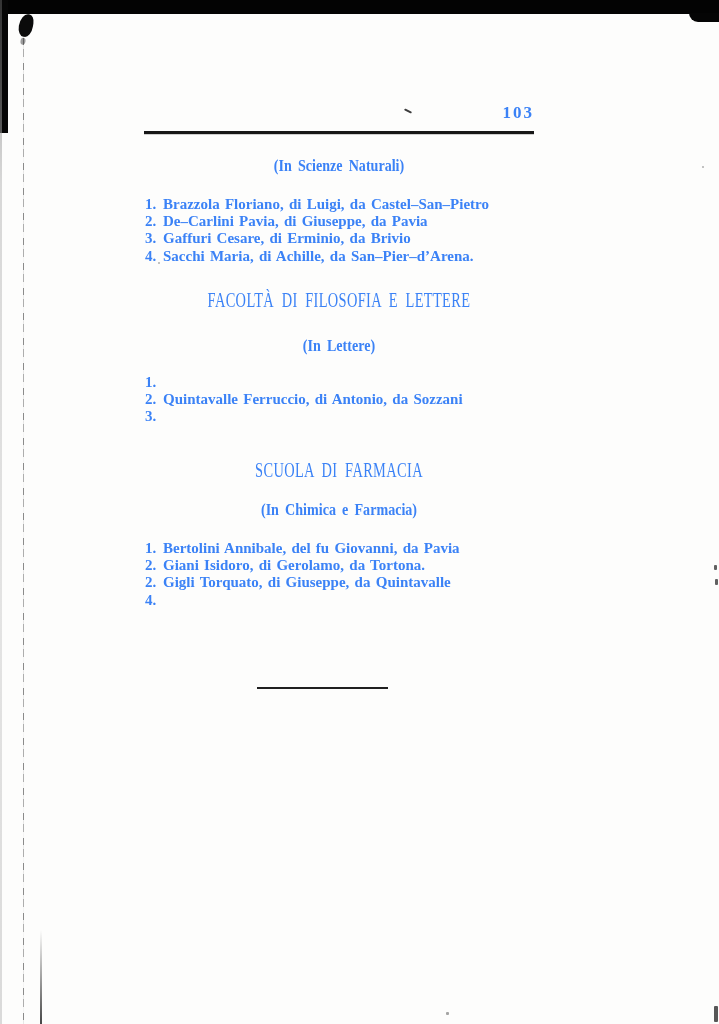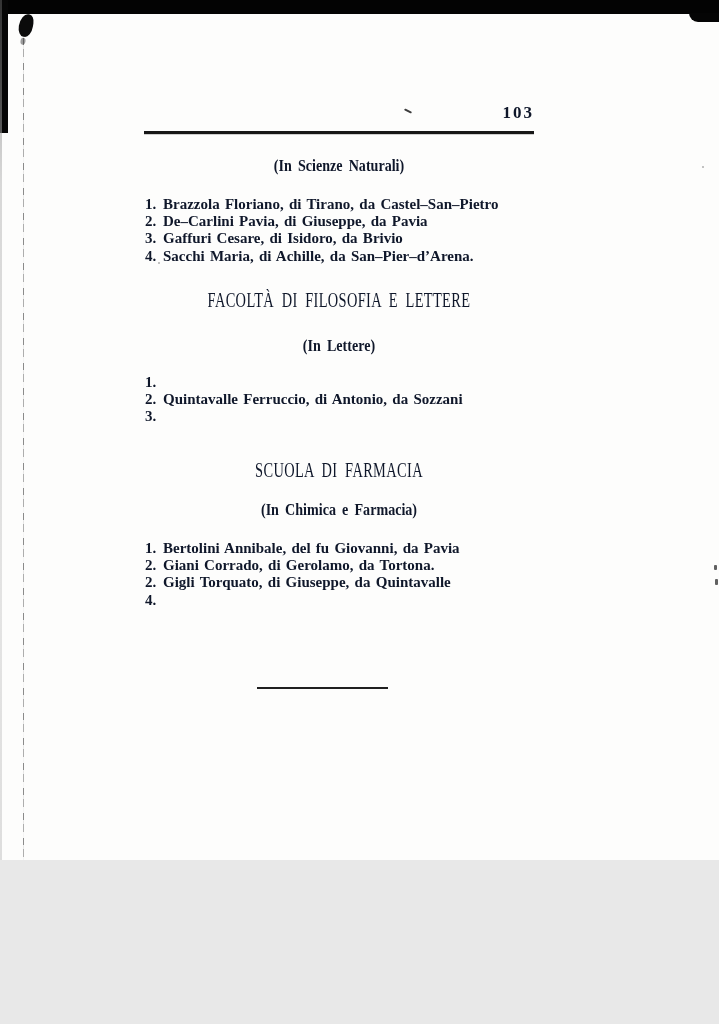--- a/index.html
+++ b/index.html
@@ -1,22 +1,22 @@
 <!DOCTYPE html>
 <html><head>
 <meta charset="utf-8">
 <style>
   html,body{margin:0;padding:0;background:#e8e8e8;}
   .sheet{
     position:relative;
-    width:719px;height:860px;
+    width:719px;height:1024px;
     background:#fdfdfc;
     overflow:hidden;
     font-family:"Liberation Serif","DejaVu Serif",serif;
-    color:#0f172a;
+    color:#3b82f6;
   }
   
   .top-bar{position:absolute;top:0;left:0;width:719px;height:14px;background:#030303;}
   .corner-nub{position:absolute;top:13px;right:0;width:30px;height:9px;background:#050505;border-bottom-left-radius:9px;}
   .left-strip{position:absolute;top:0;left:0;width:8px;height:133px;background:#060606;}
   .left-edge{position:absolute;top:0;left:0;width:2px;height:1024px;background:linear-gradient(to bottom,#5a5a5a,#b9b9b9 18%,#cfcfcf 60%,#bdbdbd);opacity:.55;}
   .ink-blob{position:absolute;left:19px;top:14px;width:14px;height:23px;background:#0b0b0b;border-radius:62% 40% 55% 48%;transform:rotate(9deg);}
   .ink-blob::after{content:"";position:absolute;left:4px;top:24px;width:5px;height:7px;background:#5e5e5e;border-radius:50%;opacity:.6;}
   .spine-line{position:absolute;left:23px;top:38px;height:986px;width:1px;
     background:repeating-linear-gradient(to bottom,
@@ -73,29 +73,29 @@
   <div class="speck f"></div>
   <div class="accent-mark"></div>
 
   <div class="page-number">103</div>
   <div class="top-rule"></div>
 
   <div class="subheading s0">(In Scienze Naturali)</div>
   <div class="list l0">
       <div class="line">
         <span class="num">1.</span>
-        <span class="txt">Brazzola Floriano, di Tirano, da Castel–San–Pietro</span>
+        <span class="txt">Brazzola Floriano, di Luigi, da Castel–San–Pietro</span>
       </div>
       <div class="line">
         <span class="num">2.</span>
         <span class="txt">De–Carlini Pavia, di Giuseppe, da Pavia</span>
       </div>
       <div class="line">
         <span class="num">3.</span>
-        <span class="txt">Gaffuri Cesare, di Isidoro, da Brivio</span>
+        <span class="txt">Gaffuri Cesare, di Erminio, da Brivio</span>
       </div>
       <div class="line">
         <span class="num">4.</span>
         <span class="txt">Sacchi Maria, di Achille, da San–Pier–d’Arena.</span>
       </div>
     </div>
 
   <div class="heading h1">FACOLTÀ DI FILOSOFIA E LETTERE</div>
   <div class="subheading s1">(In Lettere)</div>
   <div class="list l1">
@@ -113,21 +113,21 @@
 
   <div class="heading h2">SCUOLA DI FARMACIA</div>
   <div class="subheading s2">(In Chimica e Farmacia)</div>
   <div class="list l2">
       <div class="line">
         <span class="num">1.</span>
         <span class="txt">Bertolini Annibale, del fu Giovanni, da Pavia</span>
       </div>
       <div class="line">
         <span class="num">2.</span>
-        <span class="txt">Giani Corrado, di Gerolamo, da Tortona.</span>
+        <span class="txt">Giani Isidoro, di Gerolamo, da Tortona.</span>
       </div>
       <div class="line">
         <span class="num">2.</span>
         <span class="txt">Gigli Torquato, di Giuseppe, da Quintavalle</span>
       </div>
       <div class="line">
         <span class="num">4.</span>
       </div>
     </div>
 

